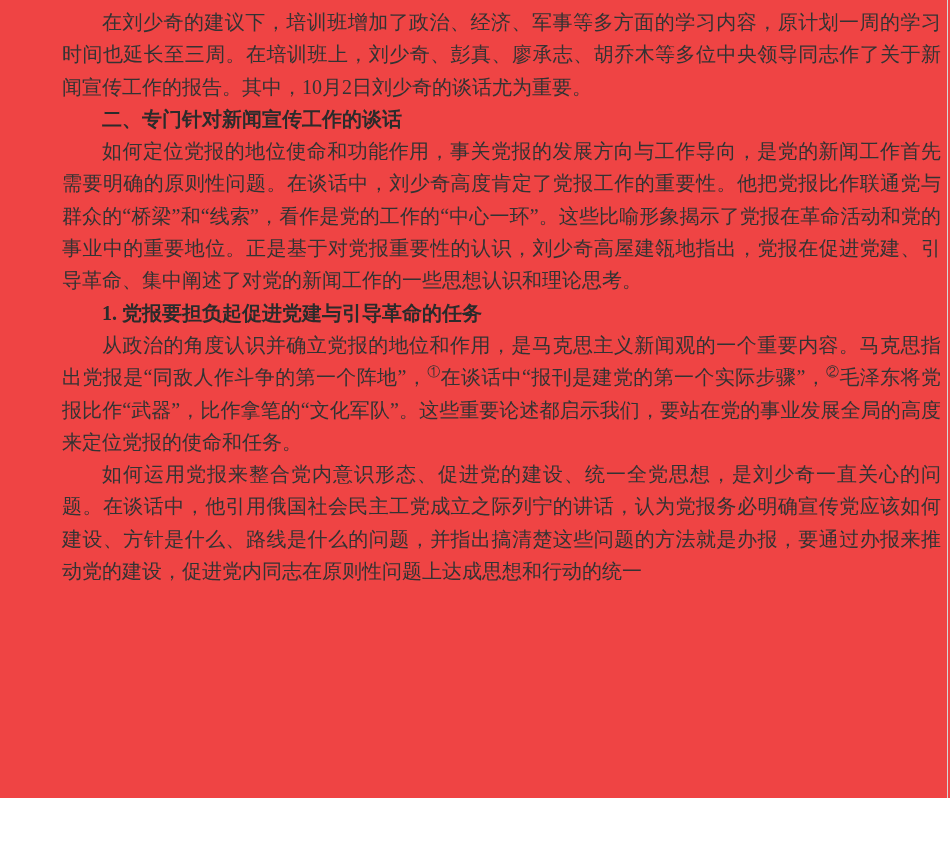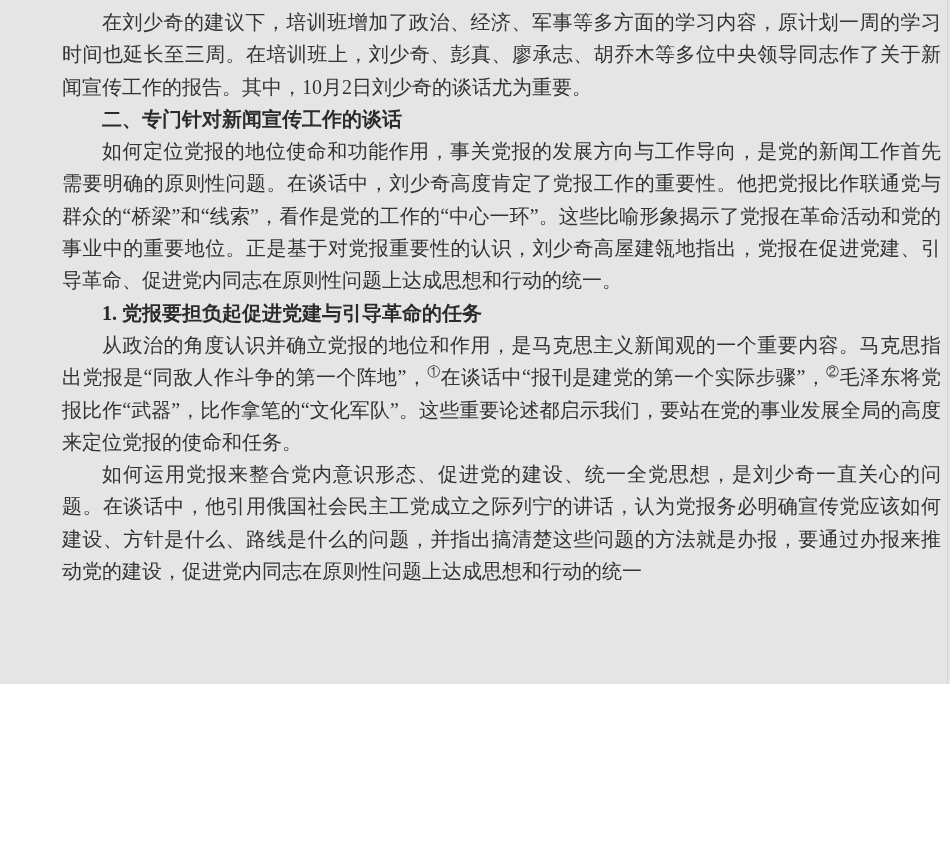--- a/index.html
+++ b/index.html
@@ -9,23 +9,23 @@
   body {
     width: 950px;
     height: 862px;
     overflow: hidden;
     background: #ffffff;
     font-family: "Liberation Serif", "DejaVu Serif", serif;
   }
   .page {
     position: relative;
     width: 950px;
-    height: 684px;
+    height: 798px;
     overflow: hidden;
-    background: #e5e5e5;
+    background: #ef4444;
   }
   .doc-body {
     box-sizing: border-box;
     padding: 6px 9px 0 62px;
     width: 950px;
   }
   .doc-body p {
     margin: 0;
     padding: 0;
     font-size: 20px;
@@ -54,19 +54,19 @@
     background: #d6d6d6;
   }
 </style>
 </head>
 <body>
 
 <div class="page">
   <div class="doc-body">
       <p class="body">在刘少奇的建议下，培训班增加了政治、经济、军事等多方面的学习内容，原计划一周的学习时间也延长至三周。在培训班上，刘少奇、彭真、廖承志、胡乔木等多位中央领导同志作了关于新闻宣传工作的报告。其中，10月2日刘少奇的谈话尤为重要。</p>
       <p class="heading">二、专门针对新闻宣传工作的谈话</p>
-      <p class="body">如何定位党报的地位使命和功能作用，事关党报的发展方向与工作导向，是党的新闻工作首先需要明确的原则性问题。在谈话中，刘少奇高度肯定了党报工作的重要性。他把党报比作联通党与群众的“桥梁”和“线索”，看作是党的工作的“中心一环”。这些比喻形象揭示了党报在革命活动和党的事业中的重要地位。正是基于对党报重要性的认识，刘少奇高屋建瓴地指出，党报在促进党建、引导革命、促进党内同志在原则性问题上达成思想和行动的统一。</p>
+      <p class="body">如何定位党报的地位使命和功能作用，事关党报的发展方向与工作导向，是党的新闻工作首先需要明确的原则性问题。在谈话中，刘少奇高度肯定了党报工作的重要性。他把党报比作联通党与群众的“桥梁”和“线索”，看作是党的工作的“中心一环”。这些比喻形象揭示了党报在革命活动和党的事业中的重要地位。正是基于对党报重要性的认识，刘少奇高屋建瓴地指出，党报在促进党建、引导革命、集中阐述了对党的新闻工作的一些思想认识和理论思考。</p>
       <p class="heading">1. 党报要担负起促进党建与引导革命的任务</p>
       <p class="body"><span>从政治的角度认识并确立党报的地位和作用，是马克思主义新闻观的一个重要内容。马克思指出党报是“同敌人作斗争的第一个阵地”，</span><span class="supref">①</span><span>在谈话中“报刊是建党的第一个实际步骤”，</span><span class="supref">②</span><span>毛泽东将党报比作“武器”，比作拿笔的“文化军队”。这些重要论述都启示我们，要站在党的事业发展全局的高度来定位党报的使命和任务。</span></p>
       <p class="body">如何运用党报来整合党内意识形态、促进党的建设、统一全党思想，是刘少奇一直关心的问题。在谈话中，他引用俄国社会民主工党成立之际列宁的讲话，认为党报务必明确宣传党应该如何建设、方针是什么、路线是什么的问题，并指出搞清楚这些问题的方法就是办报，要通过办报来推动党的建设，促进党内同志在原则性问题上达成思想和行动的统一</p>
     </div>
   <div class="page-edge-right"></div>
 </div>
 
 </body></html>

